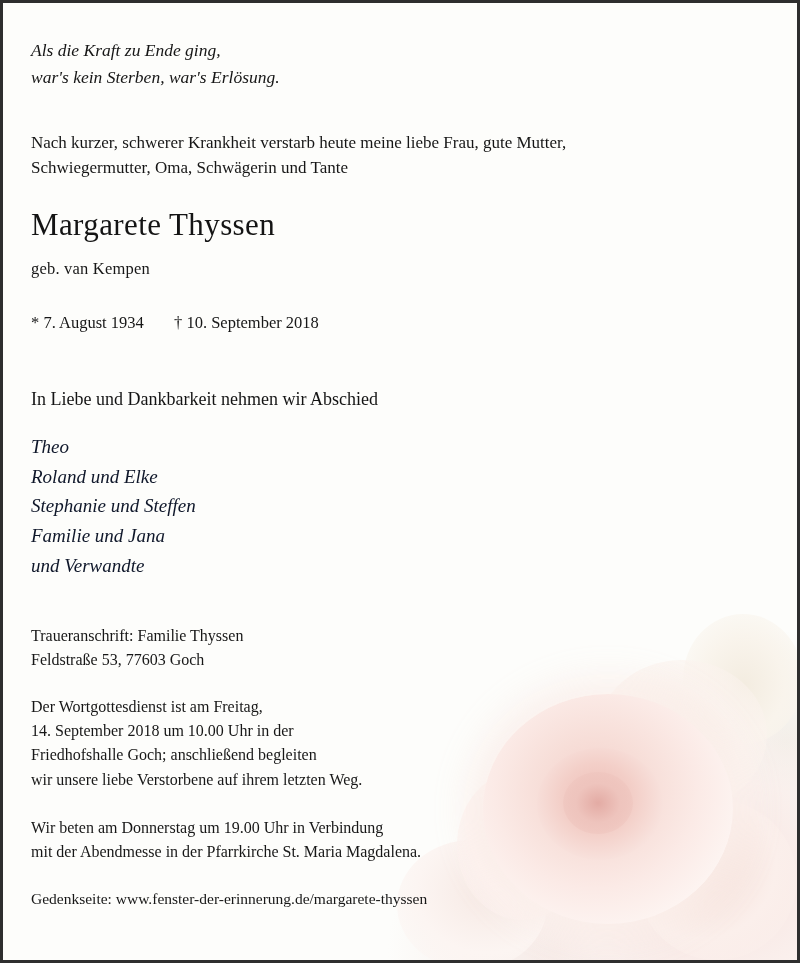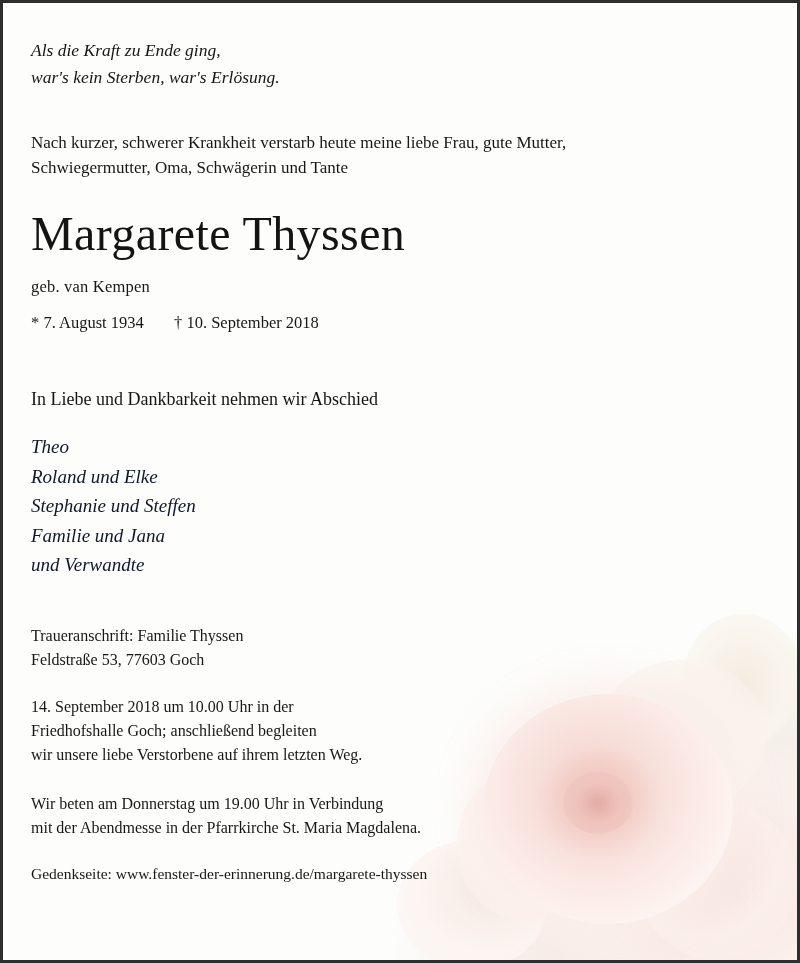--- a/index.html
+++ b/index.html
@@ -135,32 +135,32 @@
   }
   .verse div { white-space: nowrap; }
 
   .intro {
     font-size: 17px;
     line-height: 1.48;
     color: #161616;
     margin-bottom: 28px;
   }
   .name {
-    font-size: 48px;
+    font-size: 31px;
     font-weight: normal;
     letter-spacing: 0.4px;
     color: #141414;
     margin: 0 0 18px 0;
     line-height: 1.05;
   }
   .maiden {
     font-size: 16.5px;
     letter-spacing: 0.2px;
     color: #171717;
-    margin-bottom: 16px;
+    margin-bottom: 34px;
   }
   .dates {
     font-size: 16.5px;
     color: #171717;
     margin-bottom: 56px;
   }
   .dates .sep { display: inline-block; width: 22px; }
 
   .farewell {
     font-size: 18px;
@@ -238,20 +238,21 @@
         <div>Familie und Jana</div>
         <div>und Verwandte</div>
       </div>
 
       <div class="block">
         <div>Traueranschrift: Familie Thyssen</div>
         <div>Feldstraße 53, 77603 Goch</div>
       </div>
 
       <div class="block service">
+        <div>Der Wortgottesdienst ist am Freitag,</div>
         <div>14. September 2018 um 10.00 Uhr in der</div>
         <div>Friedhofshalle Goch; anschließend begleiten</div>
         <div>wir unsere liebe Verstorbene auf ihrem letzten Weg.</div>
       </div>
 
       <div class="block">
         <div>Wir beten am Donnerstag um 19.00 Uhr in Verbindung</div>
         <div>mit der Abendmesse in der Pfarrkirche St. Maria Magdalena.</div>
       </div>
 

